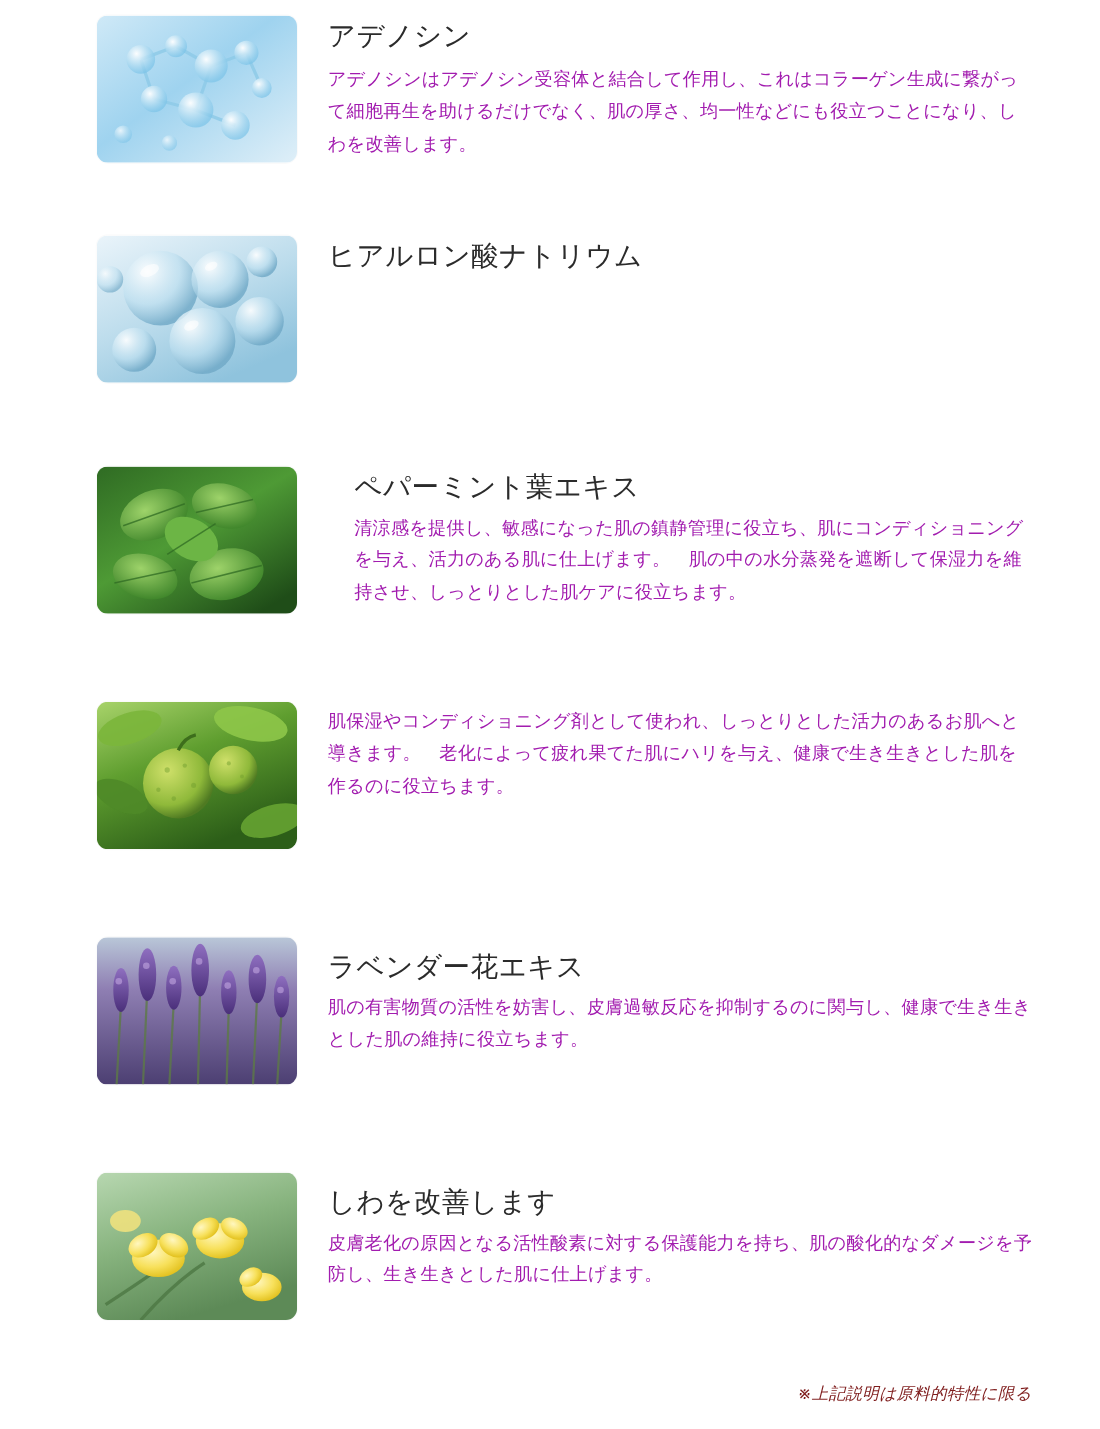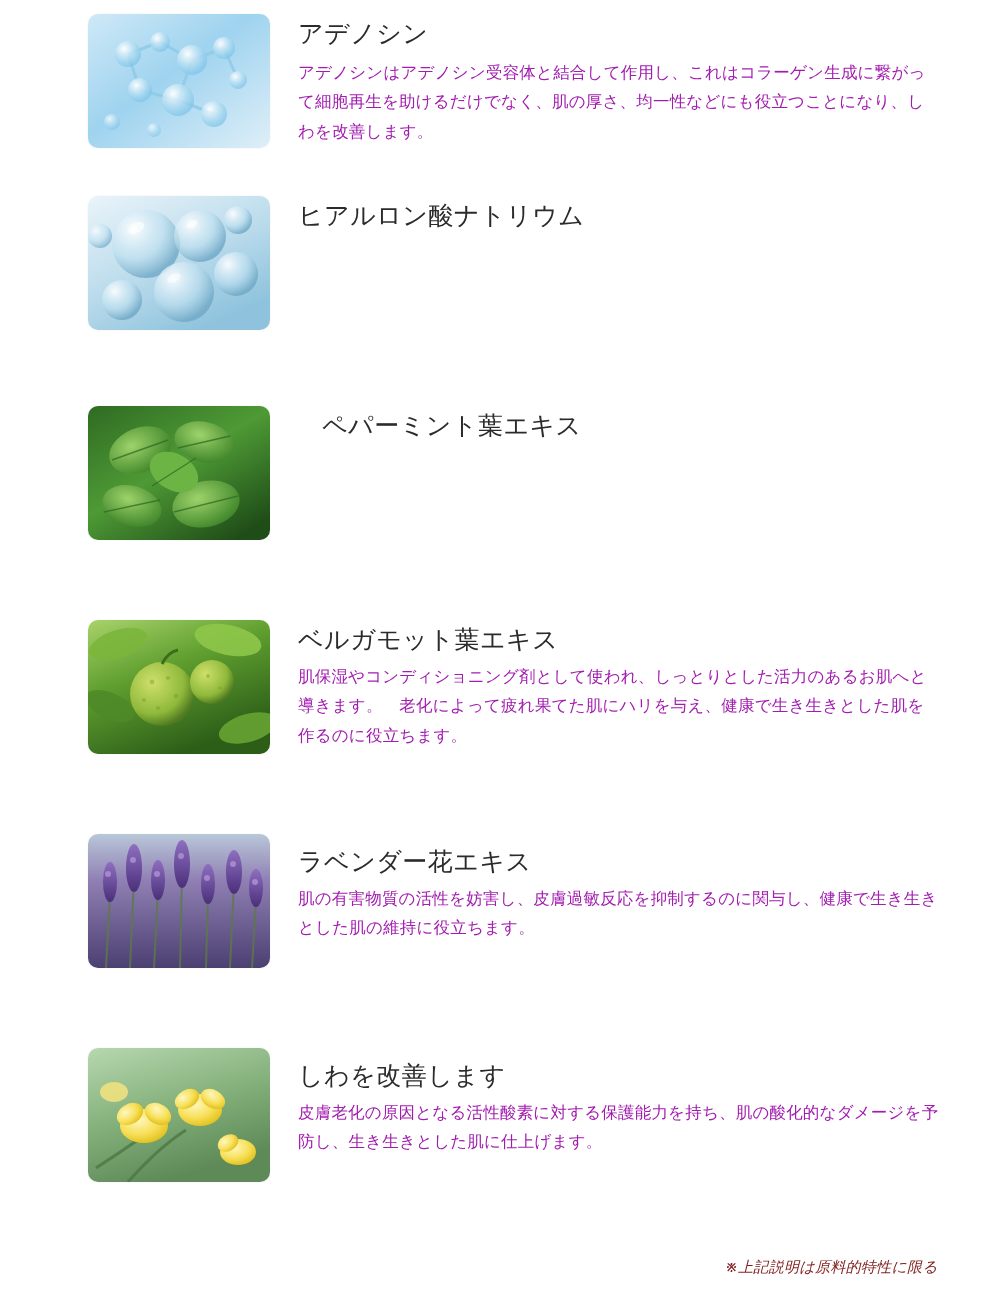--- a/index.html
+++ b/index.html
@@ -57,21 +57,21 @@
   }
   .ing-desc {
     font-size: 16.5px;
     line-height: 1.78;
     color: #a21caf;
     margin: 0;
     letter-spacing: 0.2px;
   }
   
   .row-0 { margin-top: 14px; }
-  .row-1 { margin-top: 48px; }
+  .row-1 { margin-top: 66px; }
   .row-2 { margin-top: 76px; gap: 24px; }
   .row-3 { margin-top: 80px; }
   .row-4 { margin-top: 80px; }
   .row-5 { margin-top: 80px; }
 
   .row-2 .ing-title, .row-3 .ing-title, .row-4 .ing-title, .row-5 .ing-title {
     margin-bottom: 8px;
   }
   .row-5 .text-col { padding-top: 12px; }
   .row-4 .text-col { padding-top: 12px; }
@@ -197,20 +197,21 @@
           <path d="M24 54 L80 34"></path>
           <path d="M90 42 L142 30"></path>
           <path d="M16 106 L72 94"></path>
           <path d="M86 106 L150 90"></path>
           <path d="M64 80 L108 52"></path>
         </g>
       </svg>
     </div>
     <div class="text-col">
       <h3 class="ing-title">ペパーミント葉エキス</h3>
+      <p class="ing-desc">清涼感を提供し、敏感になった肌の鎮静管理に役立ち、肌にコンディショニングを与え、活力のある肌に仕上げます。　肌の中の水分蒸発を遮断して保湿力を維持させ、しっとりとした肌ケアに役立ちます。</p>
     </div>
   </div>
 
   <div class="ingredient row-3">
     <div class="thumb">
       <svg viewBox="0 0 182 134" xmlns="http://www.w3.org/2000/svg">
         <defs>
           <linearGradient id="g3" x1="0" y1="0" x2="0.5" y2="1">
             <stop offset="0%" stop-color="#a8d36a"></stop>
             <stop offset="45%" stop-color="#5f9e2f"></stop>
@@ -237,21 +238,20 @@
           <circle cx="88" cy="76" r="2.3"></circle>
             <circle cx="70" cy="88" r="2.1"></circle>
           <circle cx="56" cy="80" r="2"></circle>
             <circle cx="120" cy="56" r="1.9"></circle>
           <circle cx="132" cy="68" r="1.8"></circle>
         </g>
         <path d="M74 44 q6 -12 16 -14" stroke="#3d6e1c" stroke-width="3" fill="none"></path>
       </svg>
     </div>
     <div class="text-col">
-      <h3 class="ing-title">ベルガモット葉エキス</h3>
       <p class="ing-desc">肌保湿やコンディショニング剤として使われ、しっとりとした活力のあるお肌へと導きます。　老化によって疲れ果てた肌にハリを与え、健康で生き生きとした肌を作るのに役立ちます。</p>
     </div>
   </div>
 
   <div class="ingredient row-4">
     <div class="thumb">
       <svg viewBox="0 0 182 134" xmlns="http://www.w3.org/2000/svg">
         <defs>
           <linearGradient id="g4" x1="0" y1="0" x2="0" y2="1">
             <stop offset="0%" stop-color="#b9c7d8"></stop>

